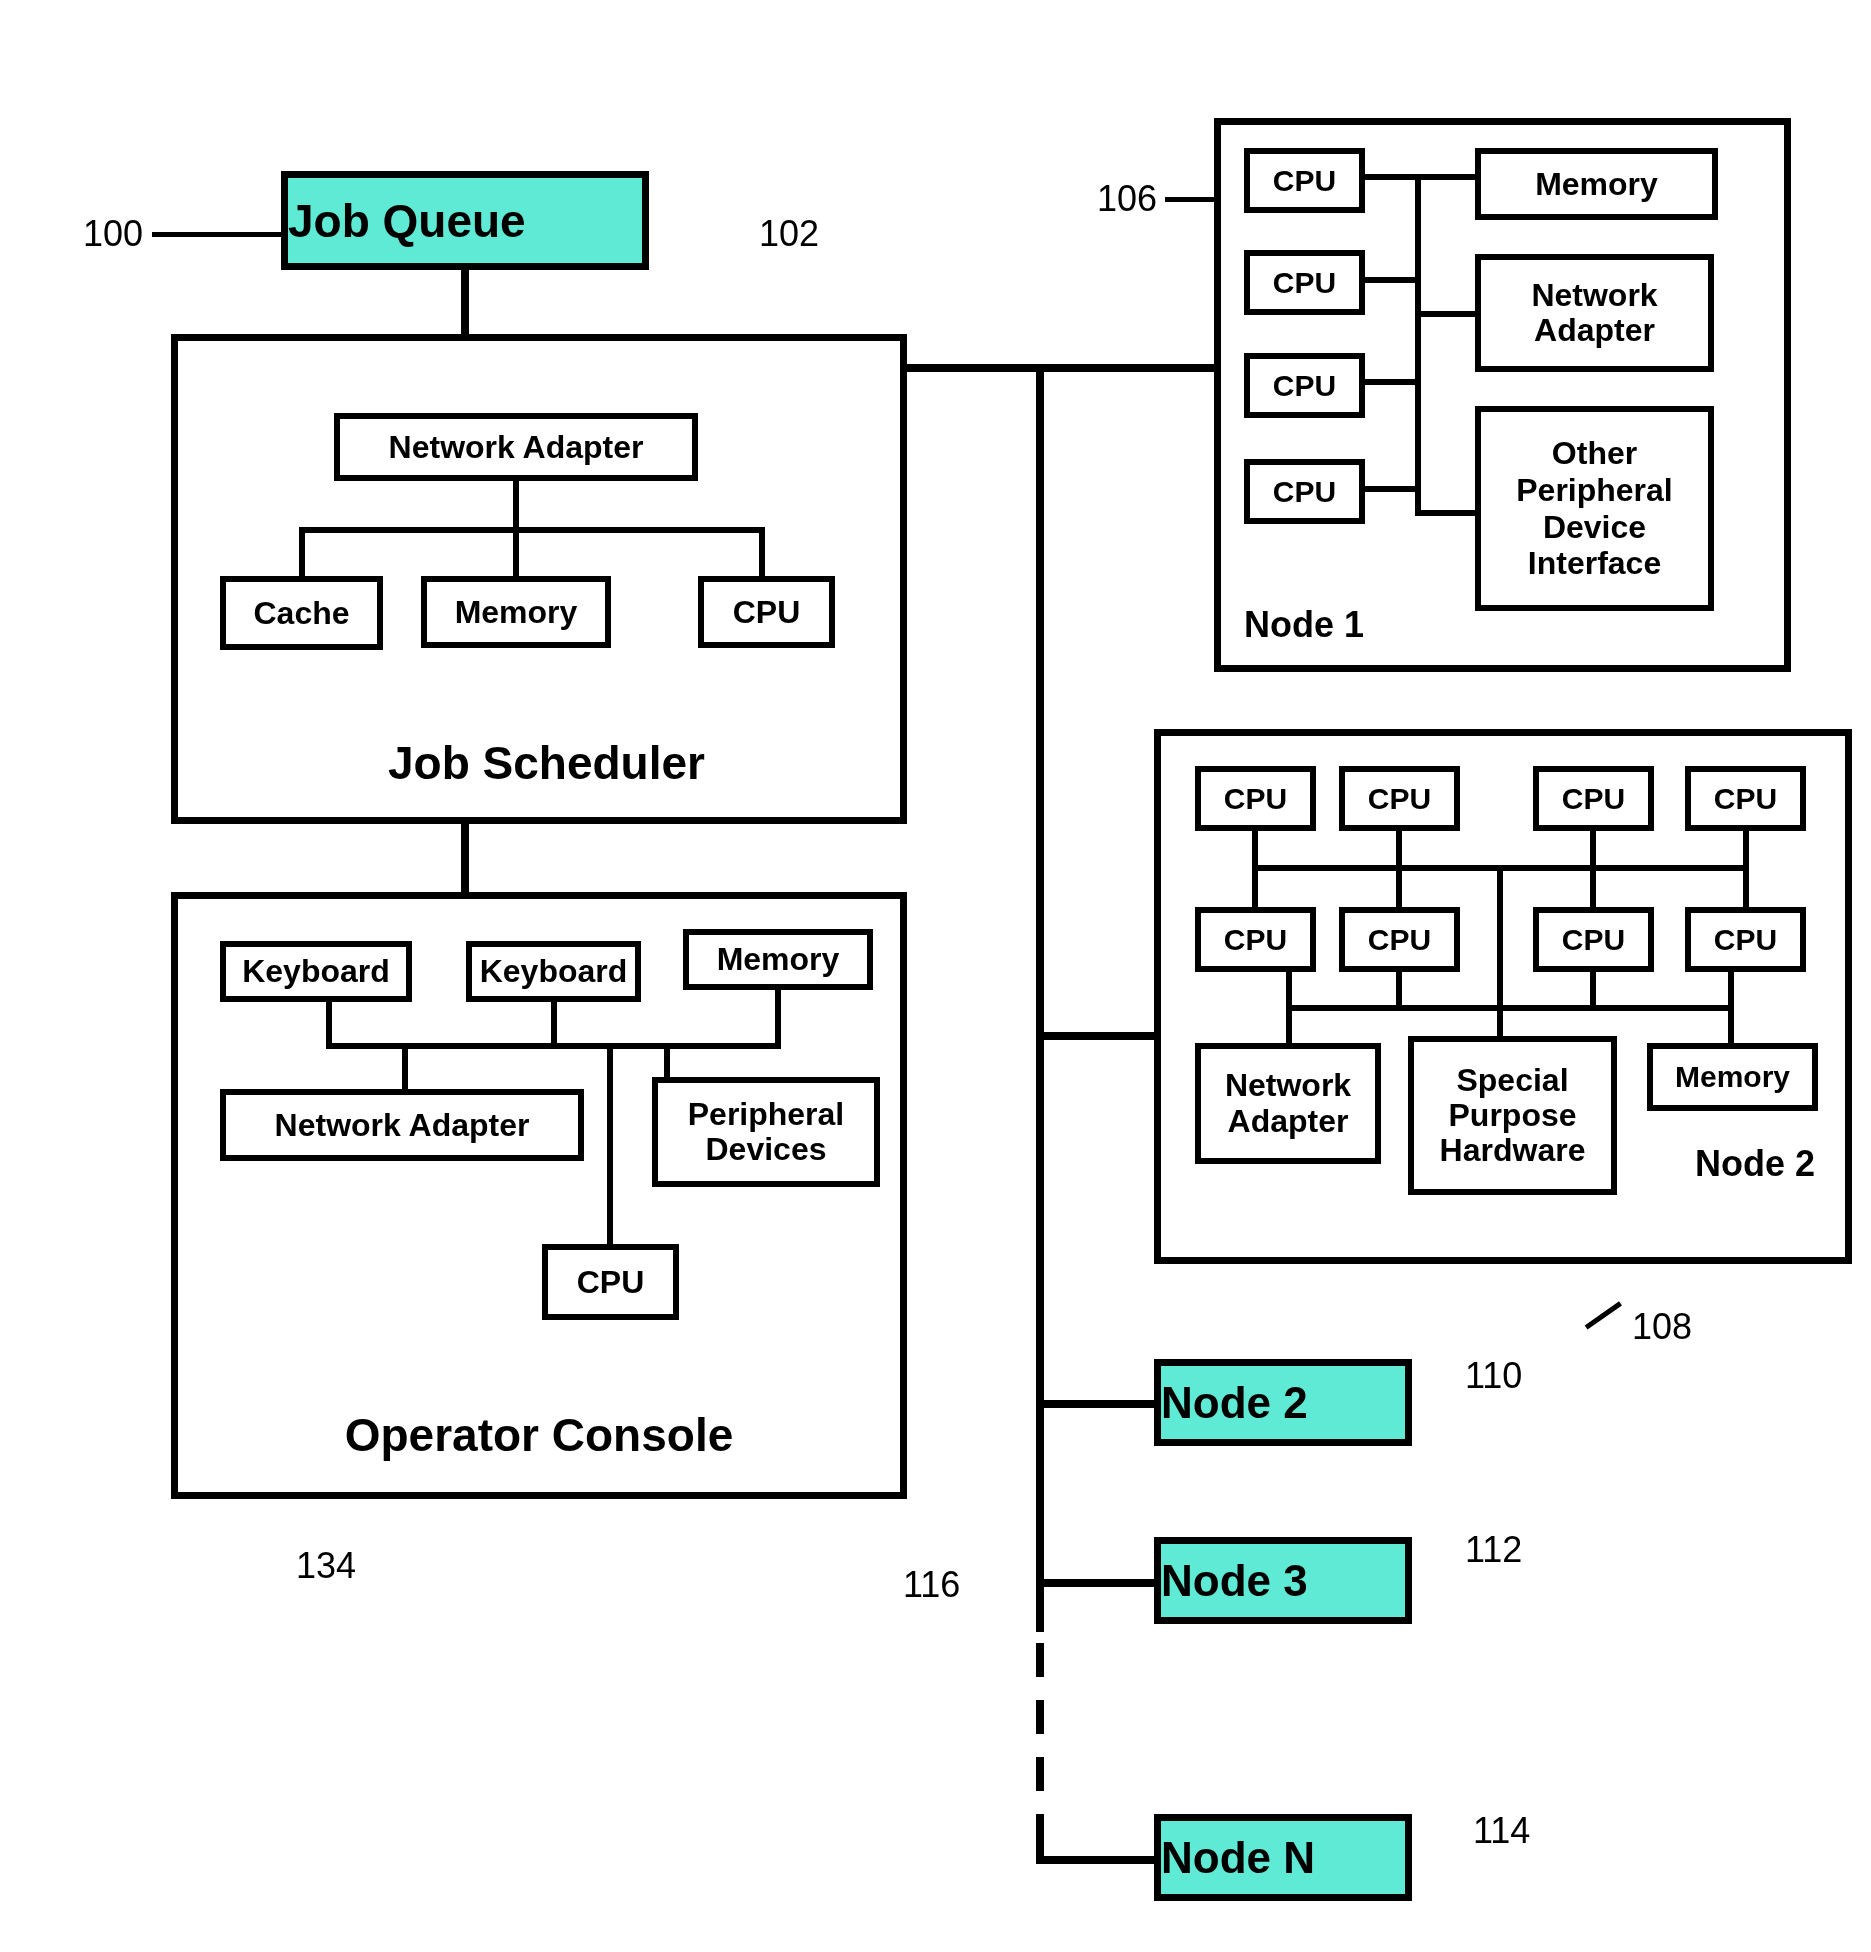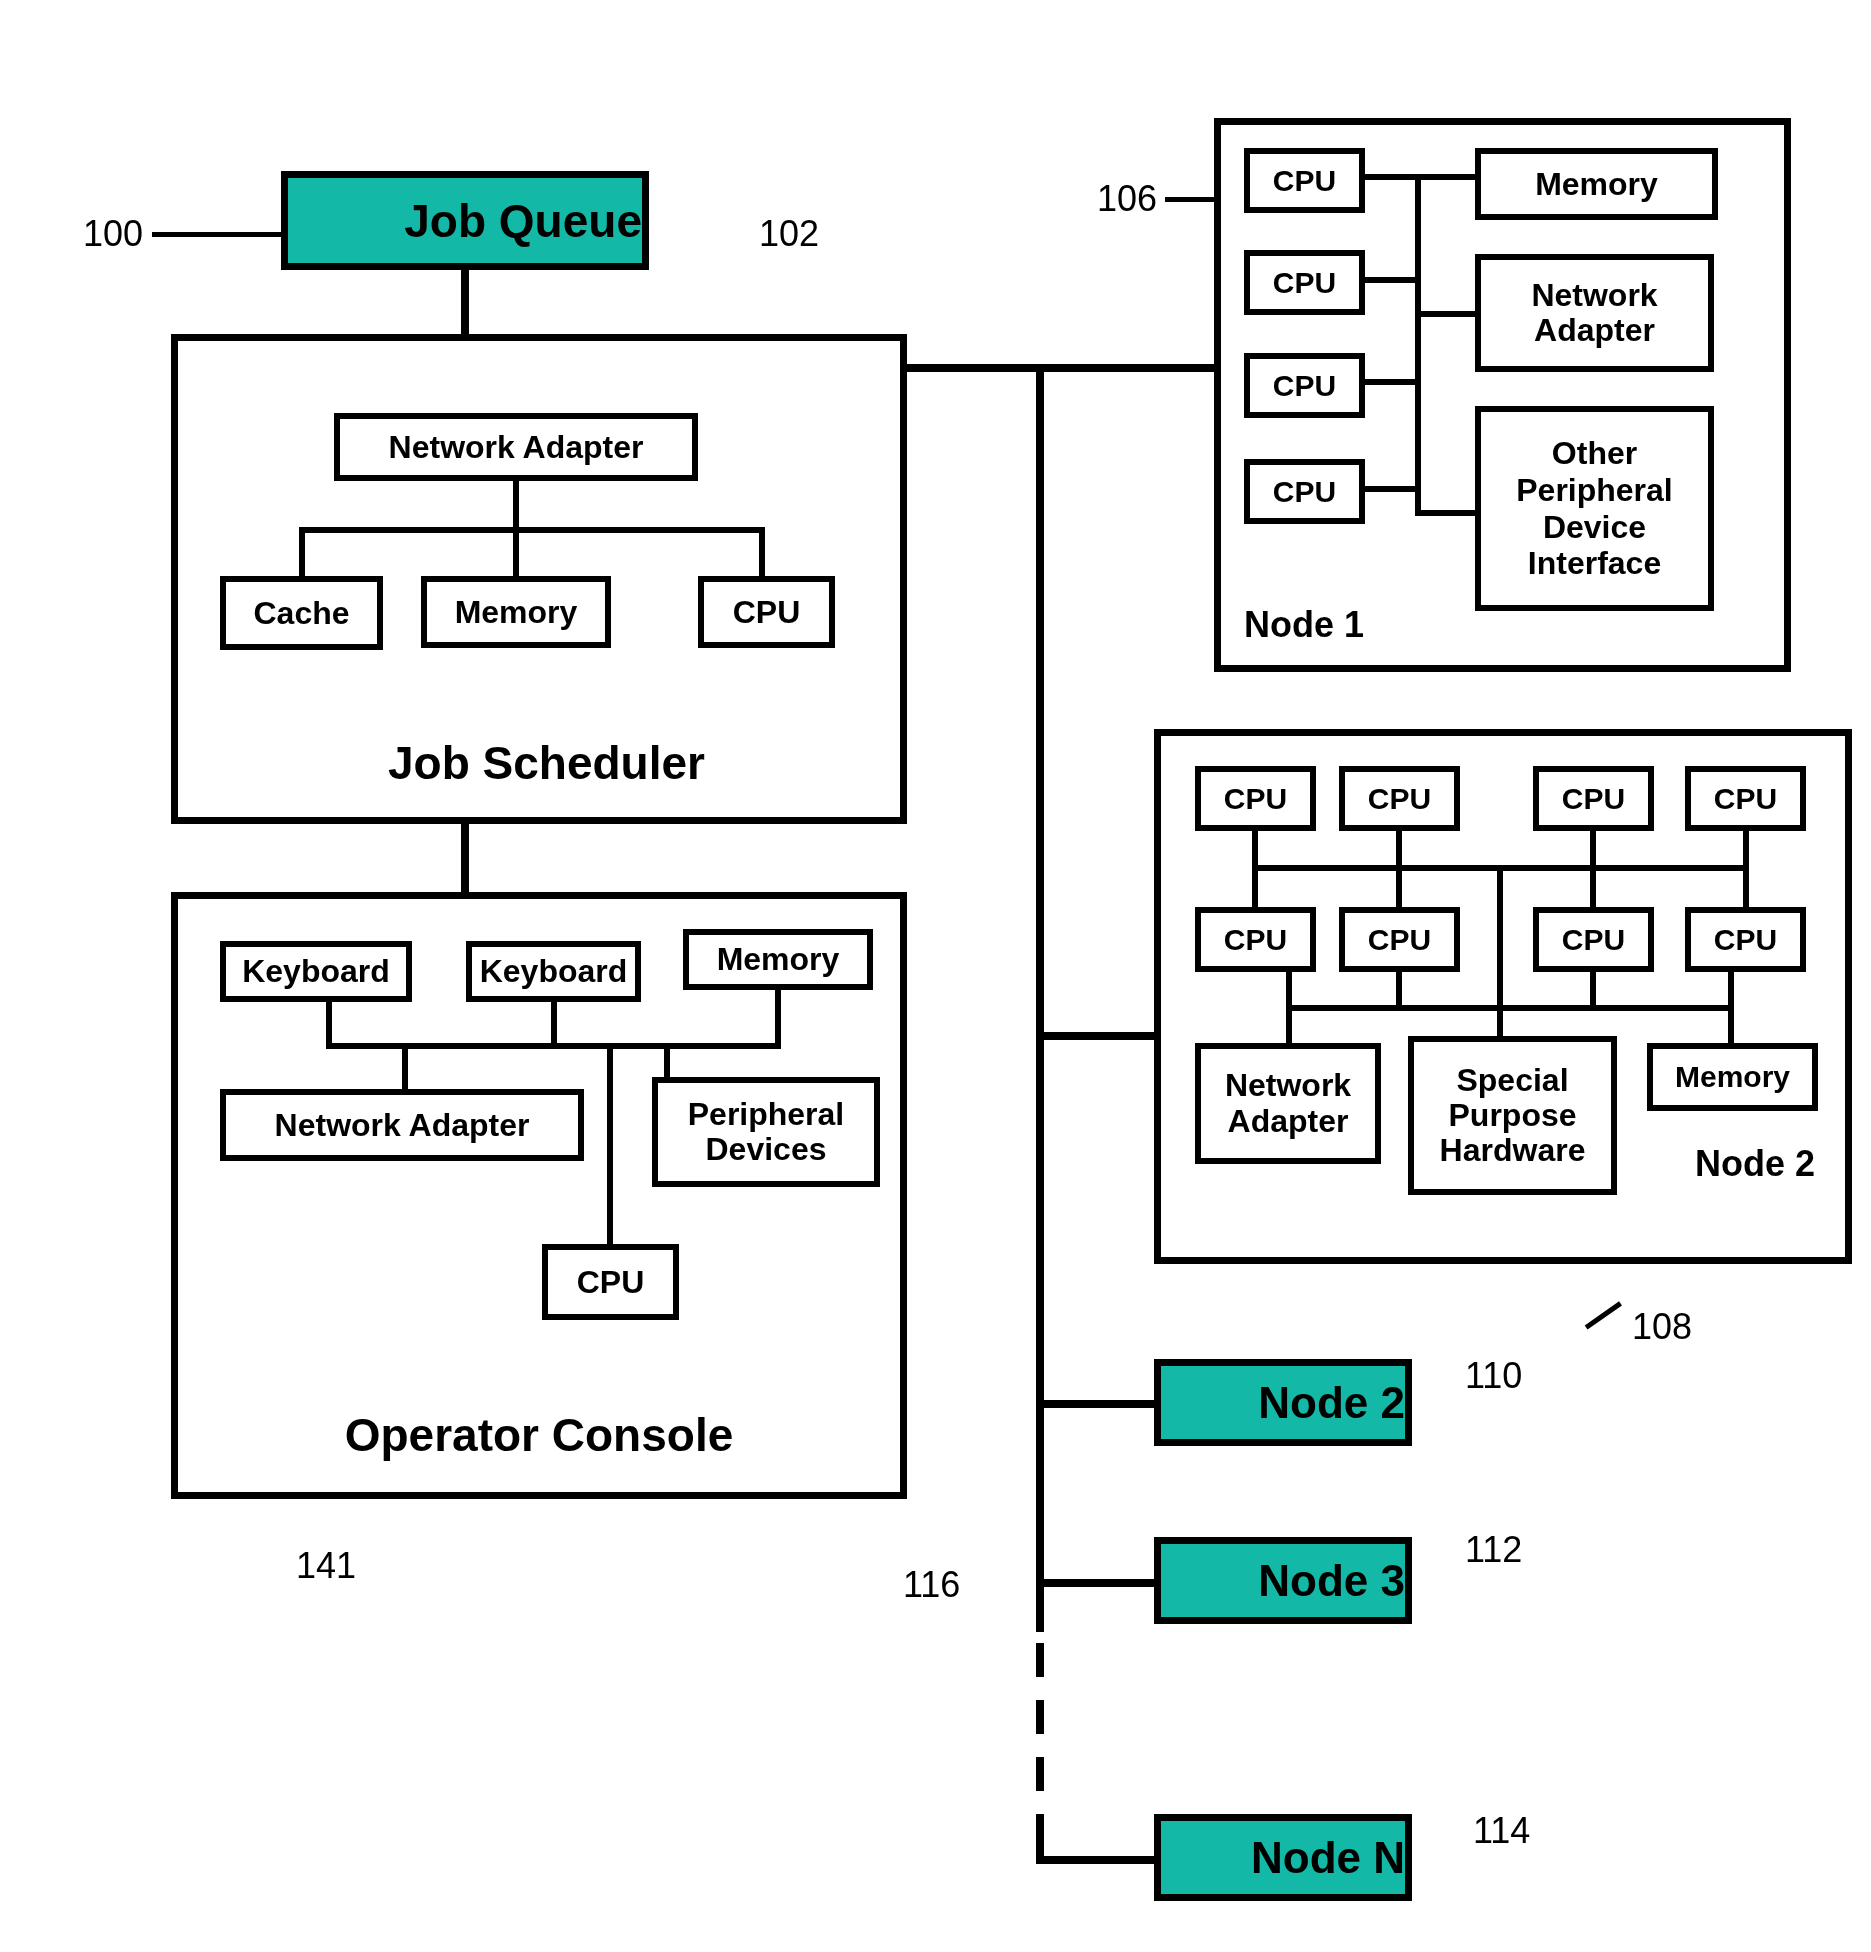--- a/index.html
+++ b/index.html
@@ -11,24 +11,24 @@
   }
   .canvas {
     position: relative;
     width: 1872px;
     height: 1952px;
     background: #fff;
   }
   .box {
     position: absolute;
     border: 7.6px solid #000;
-    background: #14b8a6;
+    background: #5eead4;
     display: flex;
     align-items: center;
-    justify-content: flex-end;
+    justify-content: flex-start;
     text-align: center;
   }
   .container {
     position: absolute;
     border: 7.6px solid #000;
     background: #fff;
   }
   .label {
     font-weight: bold;
     color: #000;
@@ -62,21 +62,21 @@
     font-weight: bold;
   }
 </style>
 </head>
 <body>
 
 <div class="canvas">
 
   <div class="ref" style="left:83px; top:213px;">100</div>
   <div class="ref" style="left:759px; top:213px;">102</div>
-  <div class="ref" style="left:296px; top:1545px;">141</div>
+  <div class="ref" style="left:296px; top:1545px;">134</div>
   <div class="ref" style="left:1097px; top:178px;">106</div>
   <div class="ref" style="left:1632px; top:1306px;">108</div>
   <div class="ref" style="left:1465px; top:1355px;">110</div>
   <div class="ref" style="left:1465px; top:1529px;text-align:right;">112</div>
   <div class="ref" style="left:1473px; top:1810px;">114</div>
   <div class="ref" style="left:903px; top:1564px;">116</div>
 
   <div class="line" style="left:152px; top:232px; width:129px; height:4.6px;"></div>
   <div class="line" style="left:1165px; top:197px; width:49px; height:4.6px;"></div>
   <div class="line" style="left:1586px; top:1325px; width:42px; height:4.6px; transform:rotate(-35deg); transform-origin:left center;"></div>

